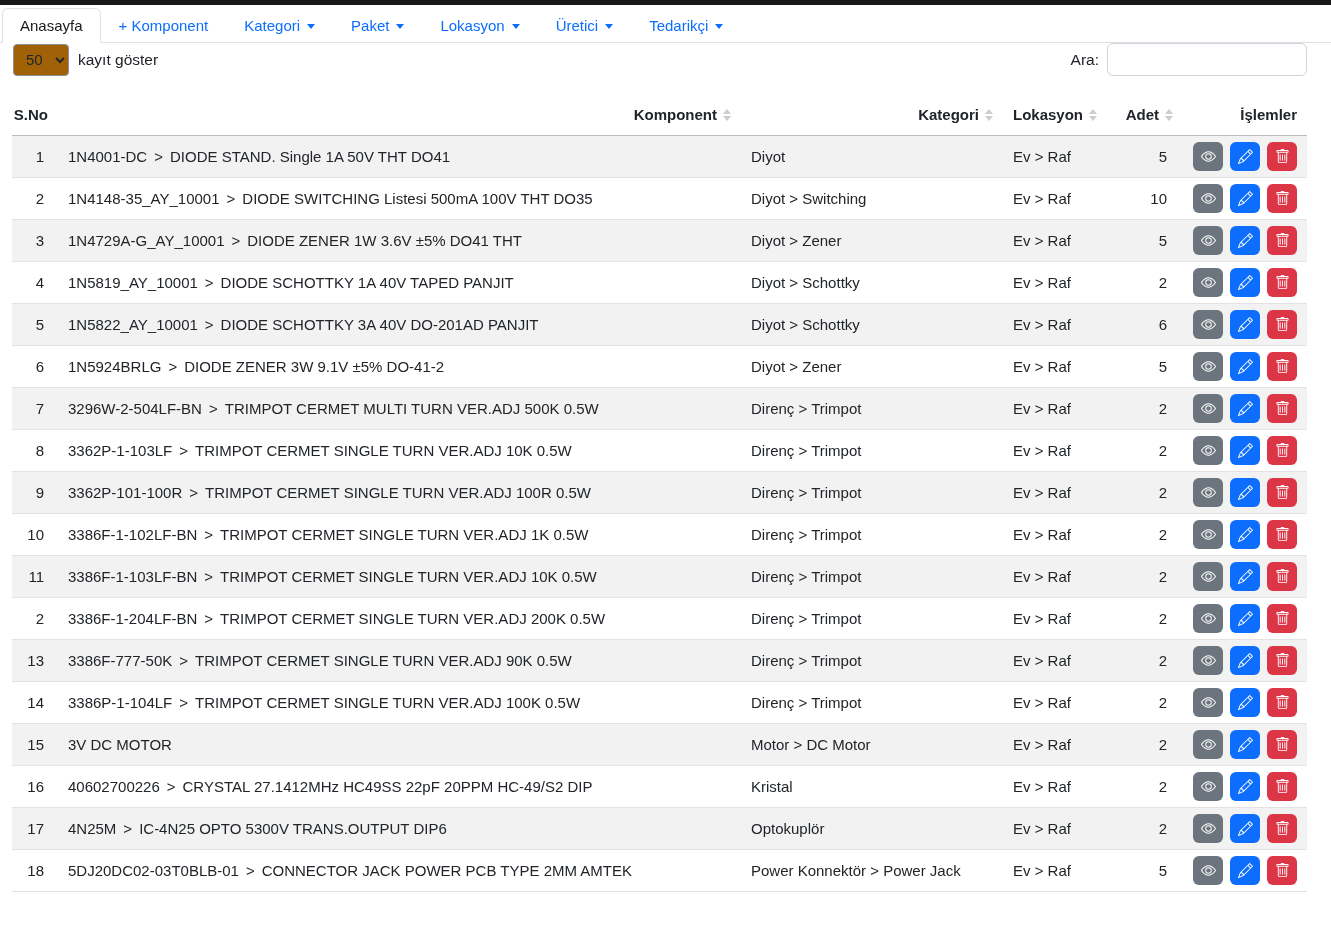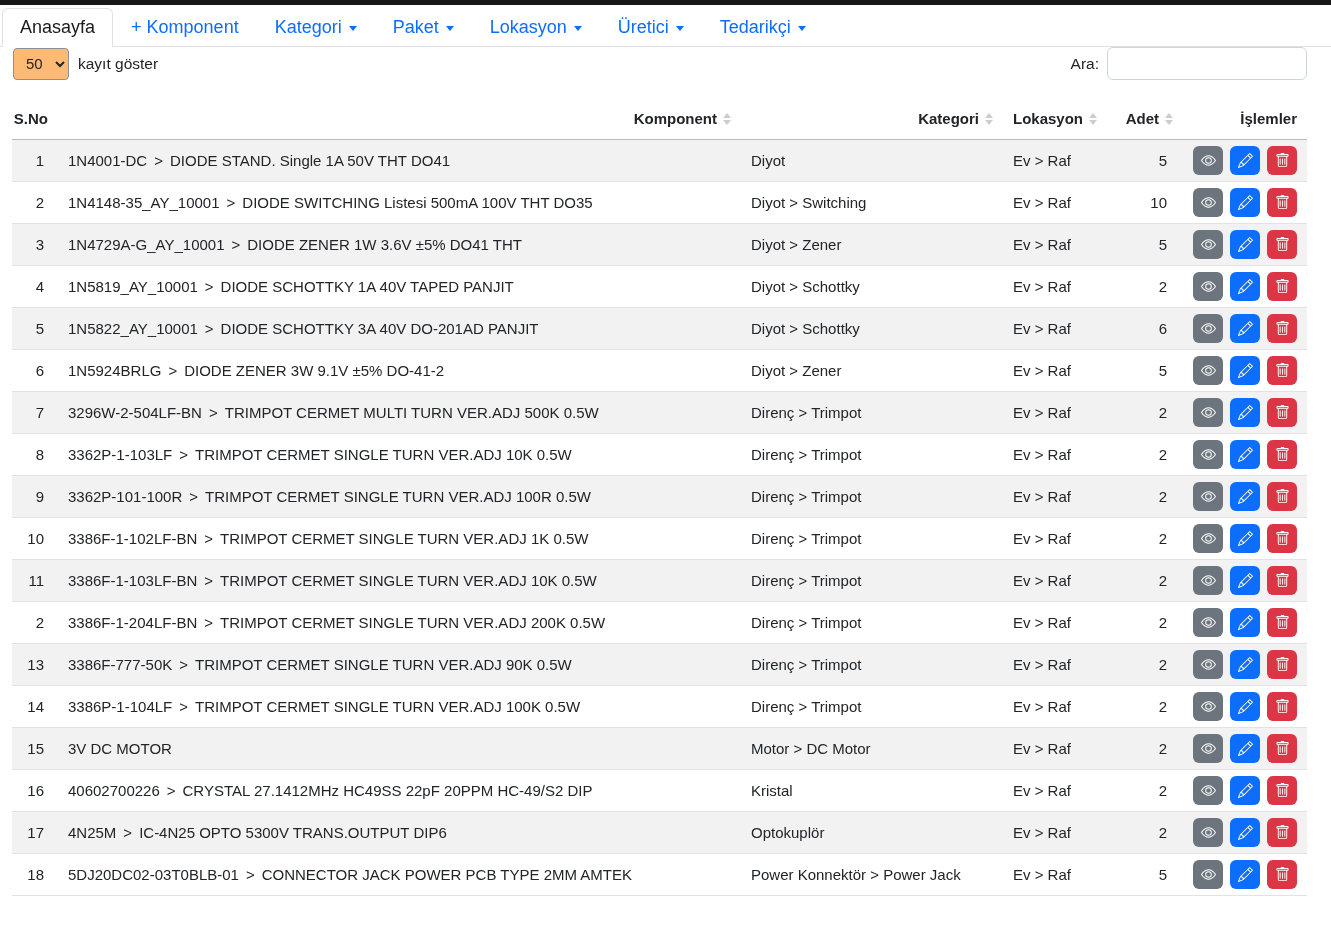--- a/index.html
+++ b/index.html
@@ -6,36 +6,36 @@
   html, body { width: 1331px; height: 949px; overflow: hidden; background: #fff;
     font-family: "Liberation Sans", "DejaVu Sans", sans-serif; color: #212529; }
 
   
   .topbar { height: 5px; background: #181818; width: 100%; }
 
   
   .nav-tabs { display: flex; align-items: flex-end; border-bottom: 1px solid #dee2e6;
     padding: 3px 12px 0 2px; }
   .nav-link { display: inline-flex; align-items: center; gap: 7px; padding: 8px 17px;
-    font-size: 18px; color: #0d6efd; text-decoration: none; cursor: pointer;
+    font-size: 15px; color: #0d6efd; text-decoration: none; cursor: pointer;
     border: 1px solid transparent; border-radius: 6px 6px 0 0; margin-bottom: -1px; }
   .nav-link.active { color: #1a1a1a; background: #fff; border-color: #dee2e6 #dee2e6 #fff; }
   .caret { width: 0; height: 0; border-left: 4.5px solid transparent;
     border-right: 4.5px solid transparent; border-top: 5px solid currentColor;
     display: inline-block; margin-top: 2px; }
 
   main { padding: 0 24px 0 12px; }
 
   .page-title { font-size: 27px; font-weight: 400; color: #212529; margin: 27px 0 21px 1px; }
 
   
   .controls { display: flex; justify-content: space-between; align-items: center; margin: 0 0 20px 1px; }
   .length-wrap { display: flex; align-items: center; gap: 9px; font-size: 15.5px; }
   .length-select { width: 56px; height: 32px; font-size: 15px; padding: 2px 4px 2px 8px;
-    border: 1px solid #8b9198; border-radius: 4px; background: #fdba74; color: #212529;
+    border: 1px solid #8b9198; border-radius: 4px; background: #a16207; color: #212529;
     font-family: inherit; }
   .search-wrap { display: flex; align-items: center; gap: 8px; font-size: 15.5px; }
   .search-input { width: 200px; height: 33px; border: 1px solid #ced4da; border-radius: 6px;
     padding: 4px 10px; font-size: 15px; font-family: inherit; outline: none; }
 
   
   table { width: 100%; border-collapse: collapse; table-layout: fixed; }
   thead th { text-align: left; font-weight: 700; font-size: 15px; color: #212529;
     padding: 10px 10px 12px 10px; border-bottom: 1px solid #bcbcbc; position: relative; }
   thead th.sortable { cursor: pointer; }

